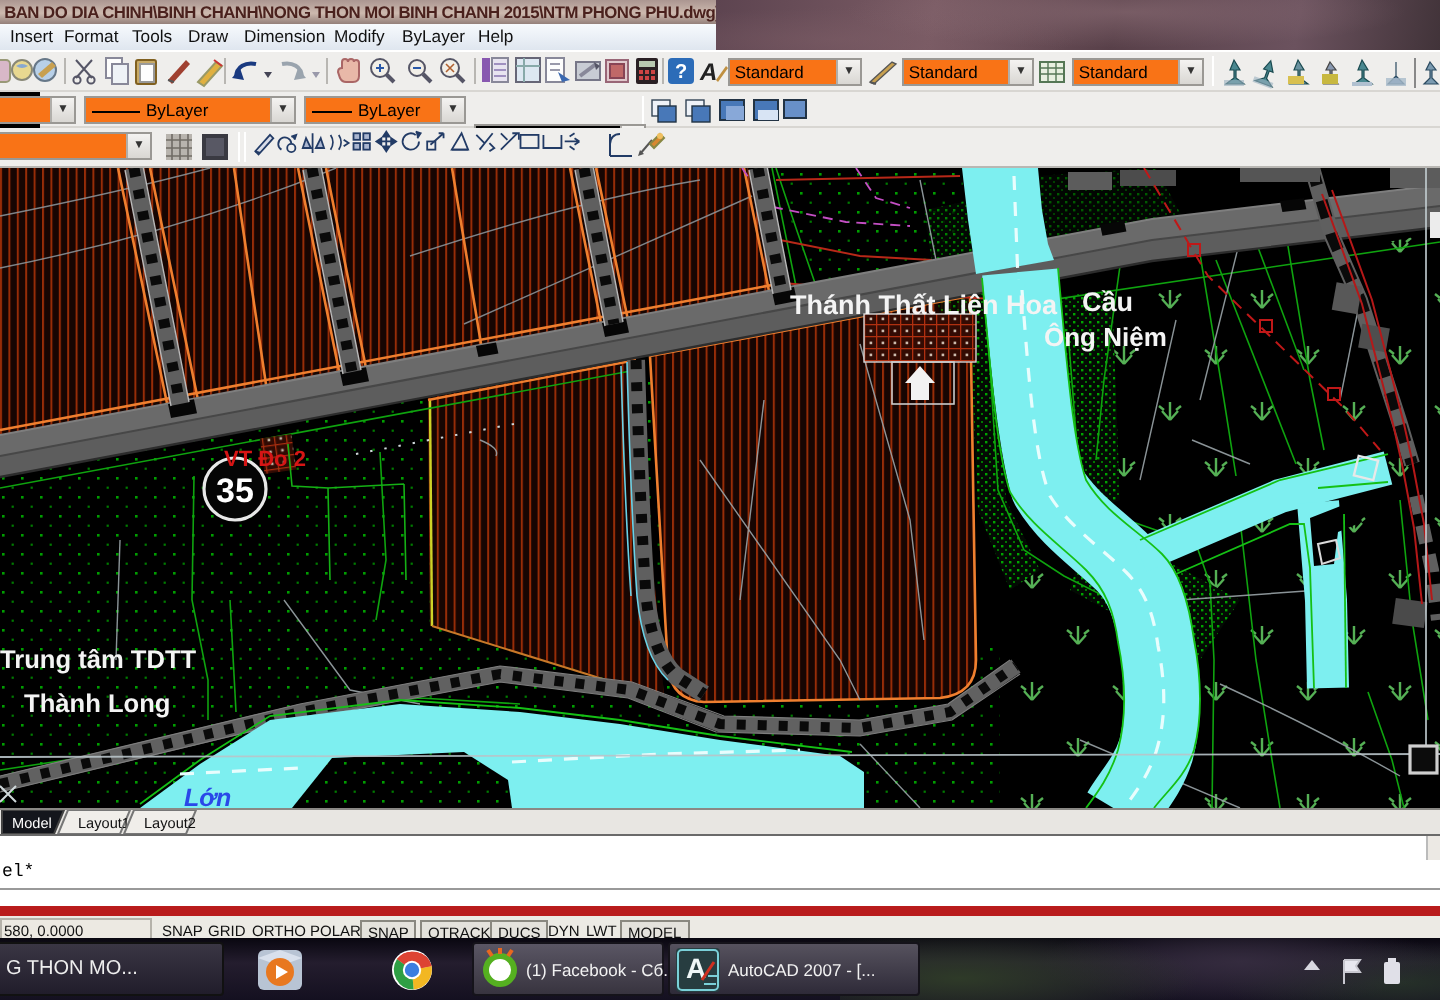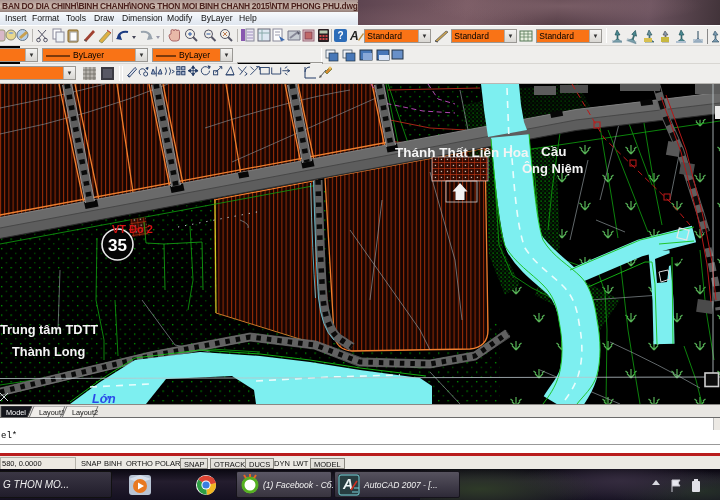--- a/index.html
+++ b/index.html
@@ -12,24 +12,24 @@
 #tb1{left:0;top:25px;width:720px;height:21px;background:#efeeec;border-top:1px solid #fff;border-bottom:1px solid #d8d6d2;}
 #tb2{left:0;top:46px;width:720px;height:18px;background:#efeeec;border-bottom:1px solid #d8d6d2;margin-left:20px;}
 #tb3{left:0;top:64px;width:720px;height:20px;background:#efeeec;border-bottom:1px solid #b9b7b3;}
 .combo{position:absolute;height:14px;background:#f97316;border:1px solid #9a9894;font-size:8.5px;color:#000;line-height:12px;}
 .combo .arr{position:absolute;right:0;top:0;width:12px;height:100%;background:linear-gradient(#f4f3f1,#d9d7d3);border-left:1px solid #b0aeaa;color:#333;font-size:6px;text-align:center;line-height:12px;}
 .sep{position:absolute;width:1px;background:#c4c2be;border-right:1px solid #fff;}
 .ic{position:absolute;width:15px;height:15px;}
 svg text{font-family:"Liberation Sans",sans-serif;}
 #tabs{left:0;top:404px;width:720px;height:13px;background:#e8e6e2;border-top:1px solid #8a8884;}
 #cmd{left:0;top:417px;width:720px;height:36px;background:#fff;border-top:1px solid #6a6a6a;font-family:"Liberation Mono",monospace;font-size:8px;color:#000;}
-#status{left:0;top:453px;width:720px;height:16px;background:#eceae4;border-top:3px solid #b91c1c;font-size:7.5px;color:#111;}
+#status{left:0;top:453px;width:720px;height:16px;background:#eceae4;border-top:5px solid #b91c1c;font-size:7.5px;color:#111;}
 .sbtn{position:absolute;top:2px;height:11px;line-height:11px;padding:0 3px;font-size:7.5px;}
 .sbtn.on{border:1px solid #8a8880;background:#e4e2dc;}
-#taskbar{left:0;top:469px;width:720px;height:31px;background:linear-gradient(#090710,#241d2e 40%,#141020);font-style:italic;}
+#taskbar{left:0;top:469px;width:720px;height:31px;background:linear-gradient(#090710,#241d2e 40%,#141020);}
 .tbtn{position:absolute;top:2px;height:27px;border:1px solid #000;border-radius:2px;}
 </style></head>
 <body>
 <div class="abs" id="wallp"></div>
 <div class="abs" id="titlebar">&nbsp;BAN DO DIA CHINH\BINH CHANH\NONG THON MOI BINH CHANH 2015\NTM PHONG PHU.dwg]</div>
 <div class="abs" id="menubar">
 <span style="left:5px">Insert</span>
     <span style="left:32px">Format</span>
     <span style="left:66px">Tools</span>
     <span style="left:94px">Draw</span>
@@ -577,21 +577,21 @@
   </svg>
 </div>
 <div class="abs" id="cmd">
   <div style="position:absolute;left:1px;top:13px;font-size:9px;">el*</div>
   <div style="position:absolute;left:0;top:26px;width:720px;height:1px;background:#999;"></div>
   <div style="position:absolute;right:0;top:0;width:7px;height:12px;background:#ece9e4;border-left:1px solid #bbb;"></div>
 </div>
 <div class="abs" id="status">
   <div style="position:absolute;left:0;top:1px;width:76px;height:13px;border:1px solid #b5b2aa;background:#ece9e2;padding-left:1px;line-height:12px;">580, 0.0000</div>
   <span class="sbtn" style="left:78px">SNAP</span>
-  <span class="sbtn" style="left:101px">BINH</span>
+  <span class="sbtn" style="left:101px">GRID</span>
   <span class="sbtn" style="left:123px">ORTHO</span>
   <span class="sbtn" style="left:152px">POLAR</span>
   <span class="sbtn on" style="left:180px">SNAP</span>
   <span class="sbtn on" style="left:210px">OTRACK</span>
   <span class="sbtn on" style="left:245px">DUCS</span>
   <span class="sbtn" style="left:271px">DYN</span>
   <span class="sbtn" style="left:290px">LWT</span>
   <span class="sbtn on" style="left:310px">MODEL</span>
 </div>
 <div class="abs" id="taskbar">

